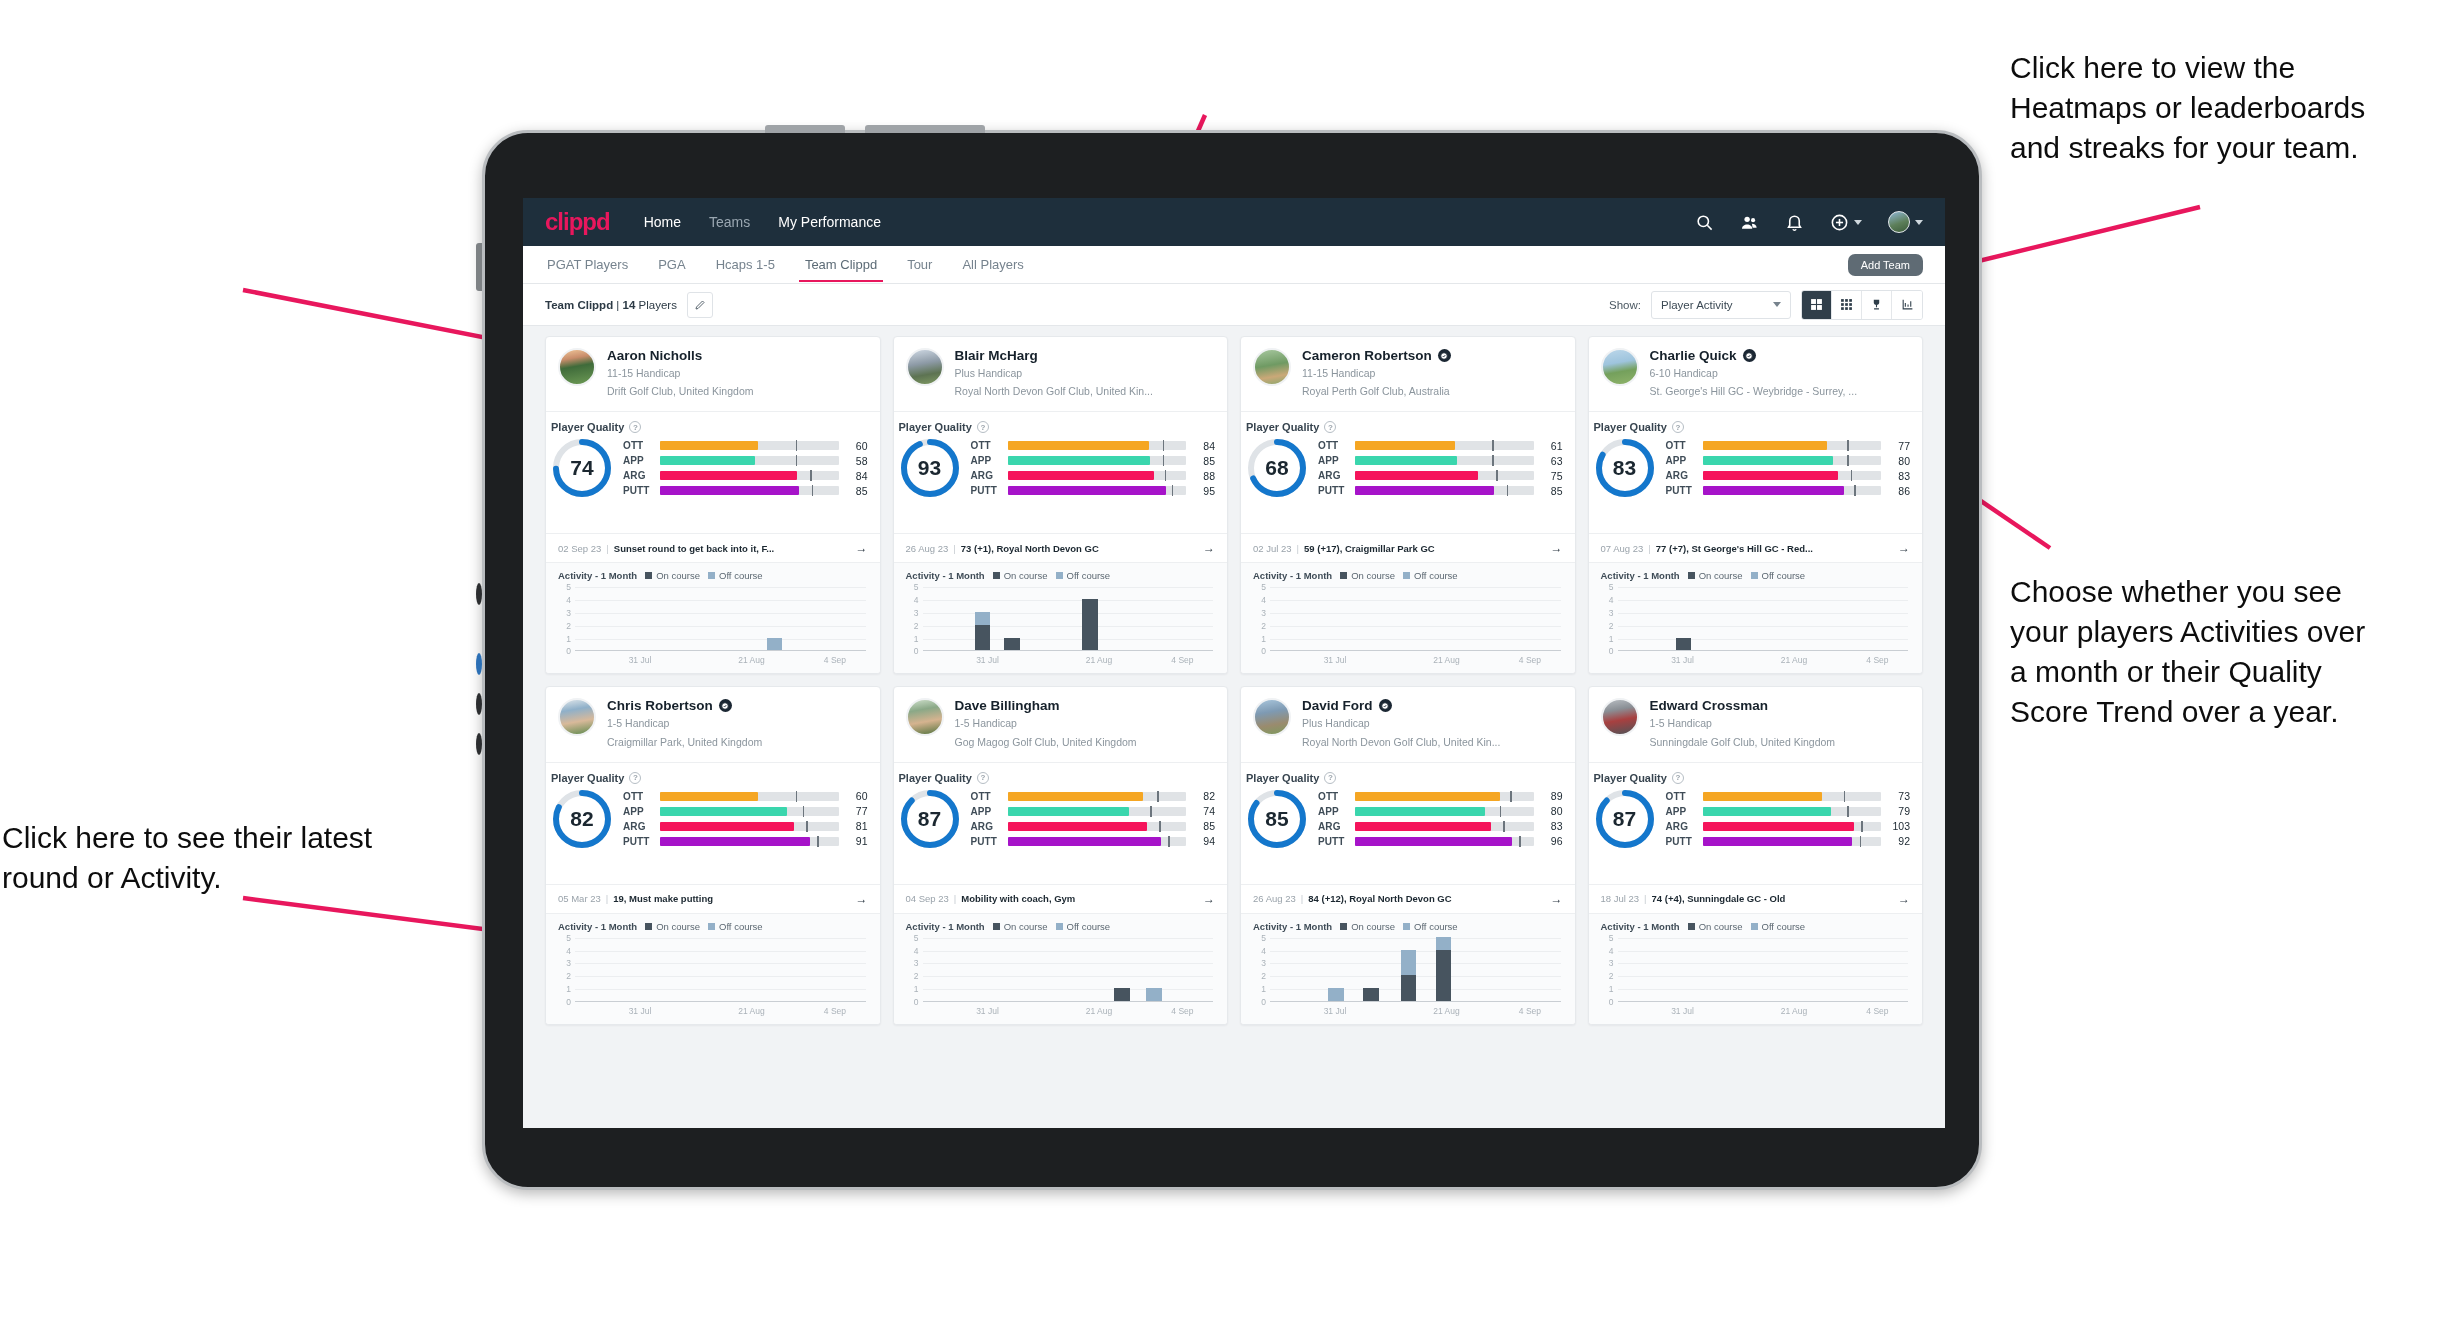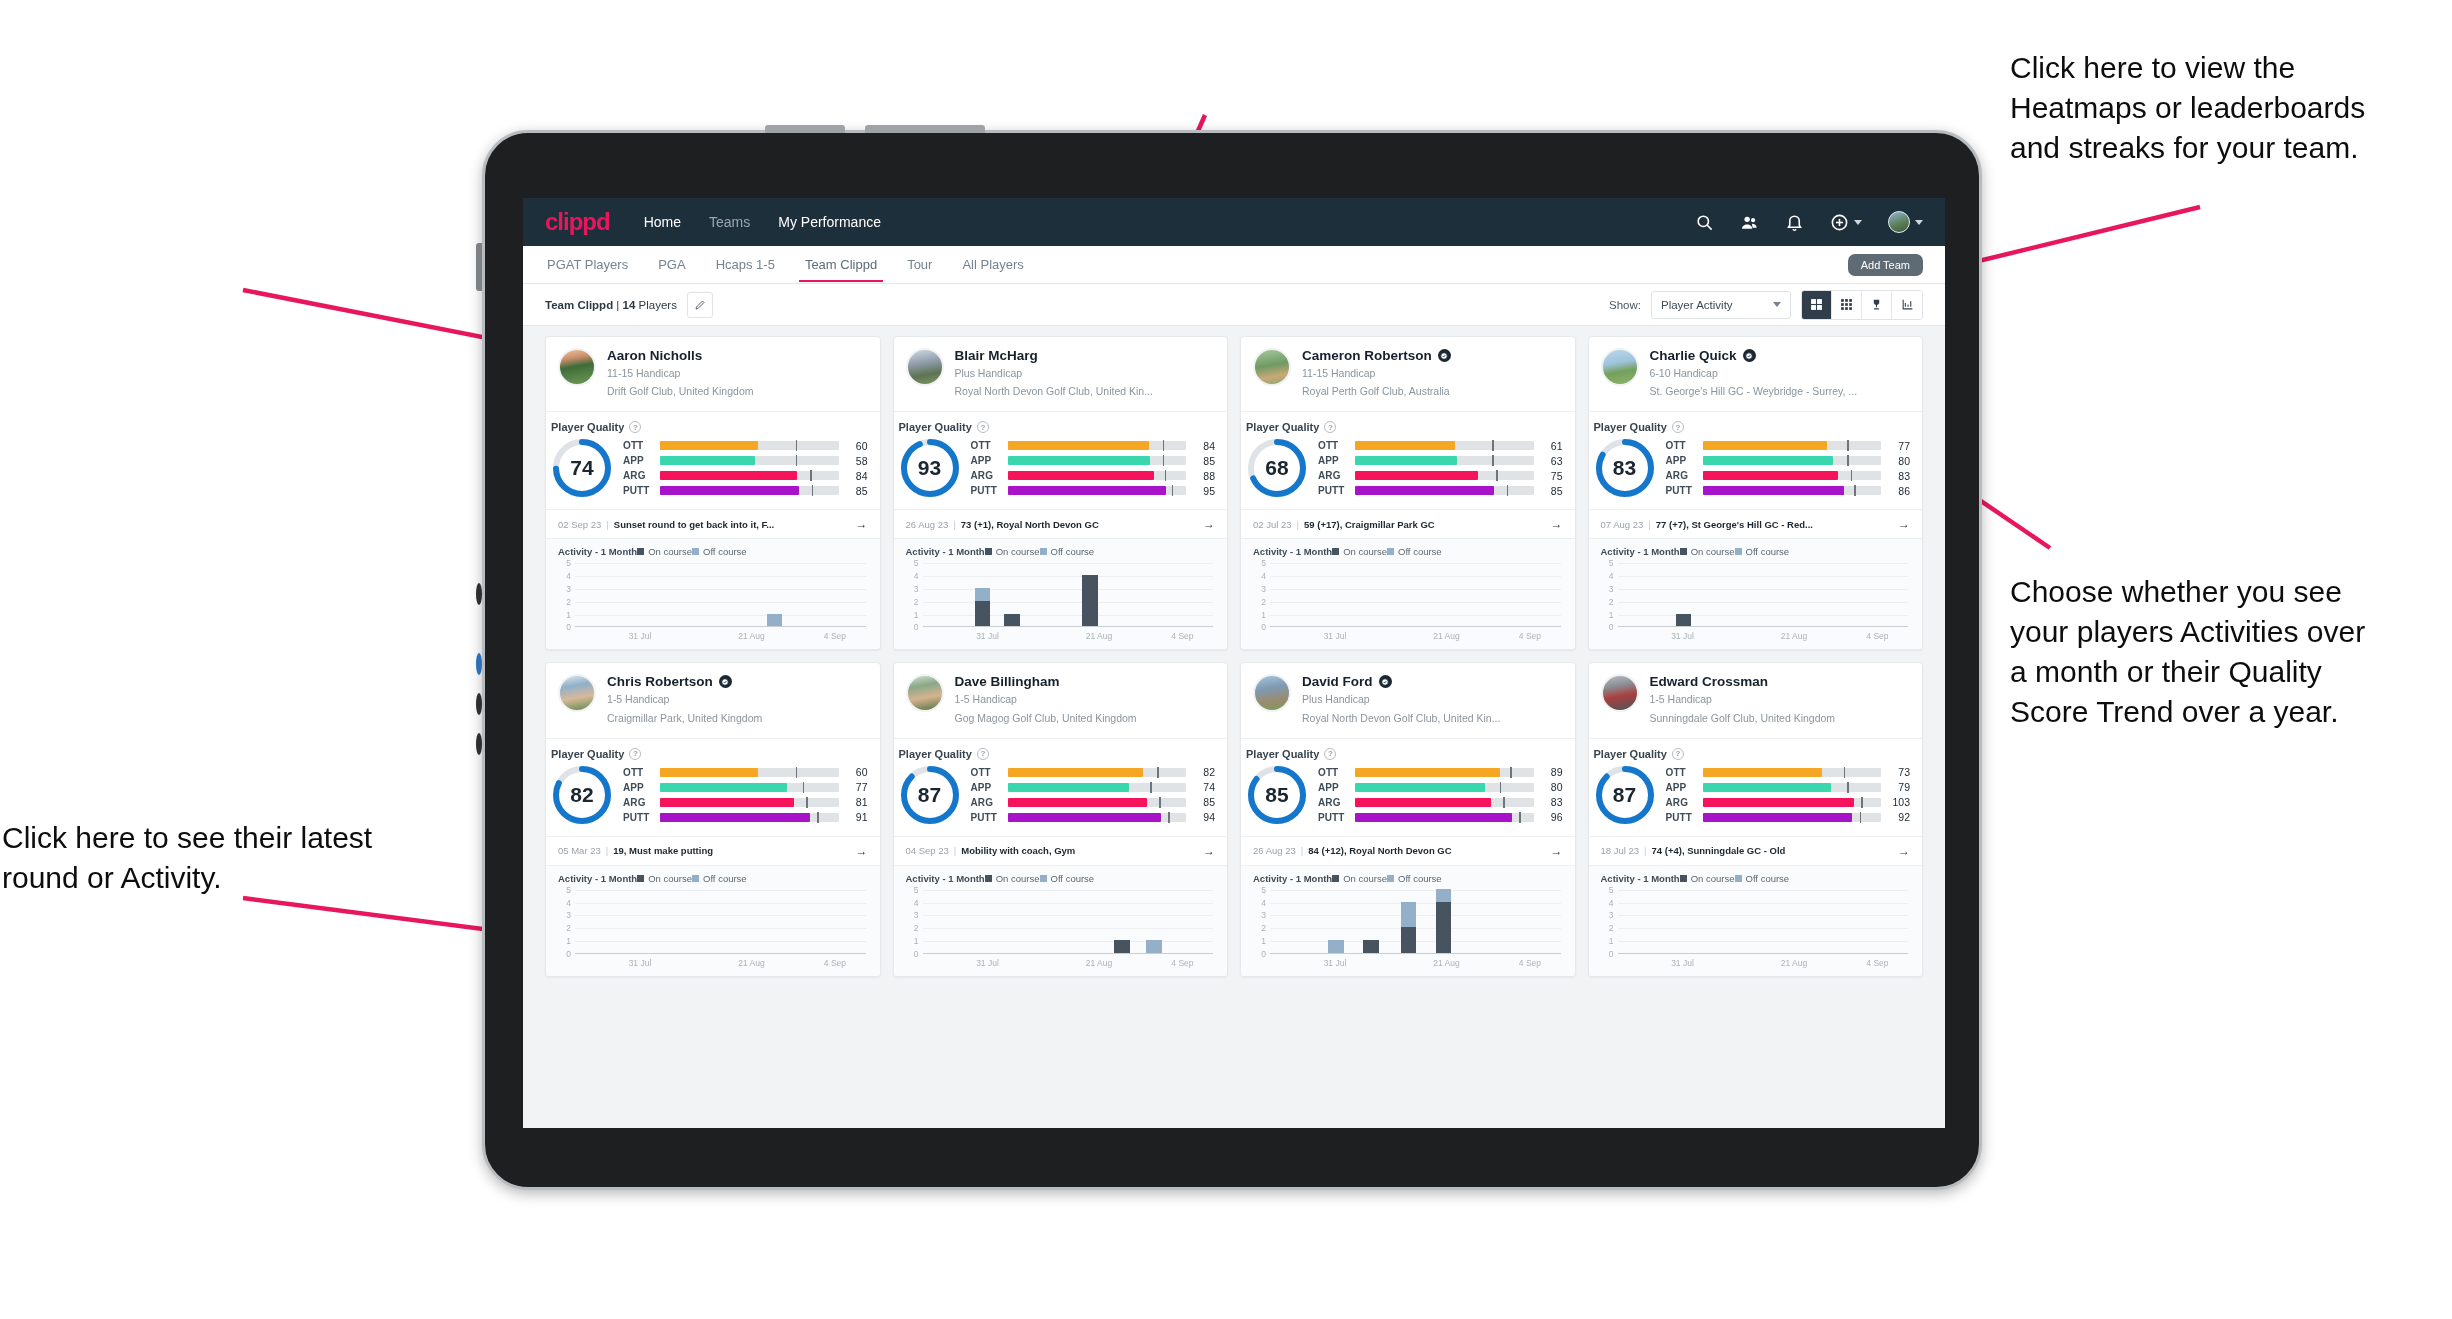--- a/index.html
+++ b/index.html
@@ -175,29 +175,29 @@
   .bars { flex: 1; }
   .bar-row { display: flex; align-items: center; gap: 7px; height: 15px; }
   .bar-lbl { font-size: 10px; color: #3f4c57; width: 30px; font-weight: 600; letter-spacing: .1px;}
   .track { flex: 1; height: 9px; background: #e0e3e6; position: relative; border-radius: 1px; }
   .fill { position: absolute; left: 0; top: 0; bottom: 0; border-radius: 1px; }
   .tick { position: absolute; top: -1px; bottom: -1px; width: 1.6px; background: #6c757d; }
   .bar-val { font-size: 10.5px; font-weight: 400; color: #1b2730; width: 22px; text-align: right; }
 
   .round-row {
     border-top: 1px solid #edeff1; padding: 7px 12px; display: flex; align-items: center; gap: 5px;
-    font-size: 9.5px; white-space: nowrap; overflow: hidden;
+    font-size: 9.5px; white-space: nowrap; overflow: hidden; margin-top: 24px;
   }
   .r-date { color: #9aa3ab; }
   .r-sep { color: #c7cdd2; }
   .r-title { color: #1b2730; font-weight: 700; overflow: hidden; text-overflow: ellipsis; }
   .r-arrow { margin-left: auto; color: #2b3742; font-size: 12px; }
 
   .act { border-top: 1px solid #edeff1; background: #fafbfc; padding: 7px 12px 8px 12px; }
-  .act-head { display: flex; align-items: center; font-size: 9.5px; color: #3f4c57; font-weight: 600;}
+  .act-head { display: flex; align-items: center; gap: 8px; font-size: 9.5px; color: #3f4c57; font-weight: 600;}
   .lg { display: flex; align-items: center; gap: 4px; font-weight: 400; color: #5b6771; }
   .sw { width: 7px; height: 7px; display: inline-block; }
   .sw.on { background: #47545f; }
   .sw.off { background: #93b0c8; }
   .chart { position: relative; height: 78px; margin-top: 6px; padding-left: 17px; }
   .yax { position: absolute; left: 0; top: 0; bottom: 14px; width: 15px; }
   .ylb { position: absolute; right: 2px; font-size: 8.5px; color: #aab2b9; transform: translateY(-50%); }
   .plot { position: absolute; left: 17px; right: 2px; top: 0; bottom: 14px; }
   .gl { position: absolute; left: 0; right: 0; height: 1px; background: #eceef0; }
   .axisline { position: absolute; left: 0; right: 0; bottom: 0; height: 1.2px; background: #c9ced3; }

